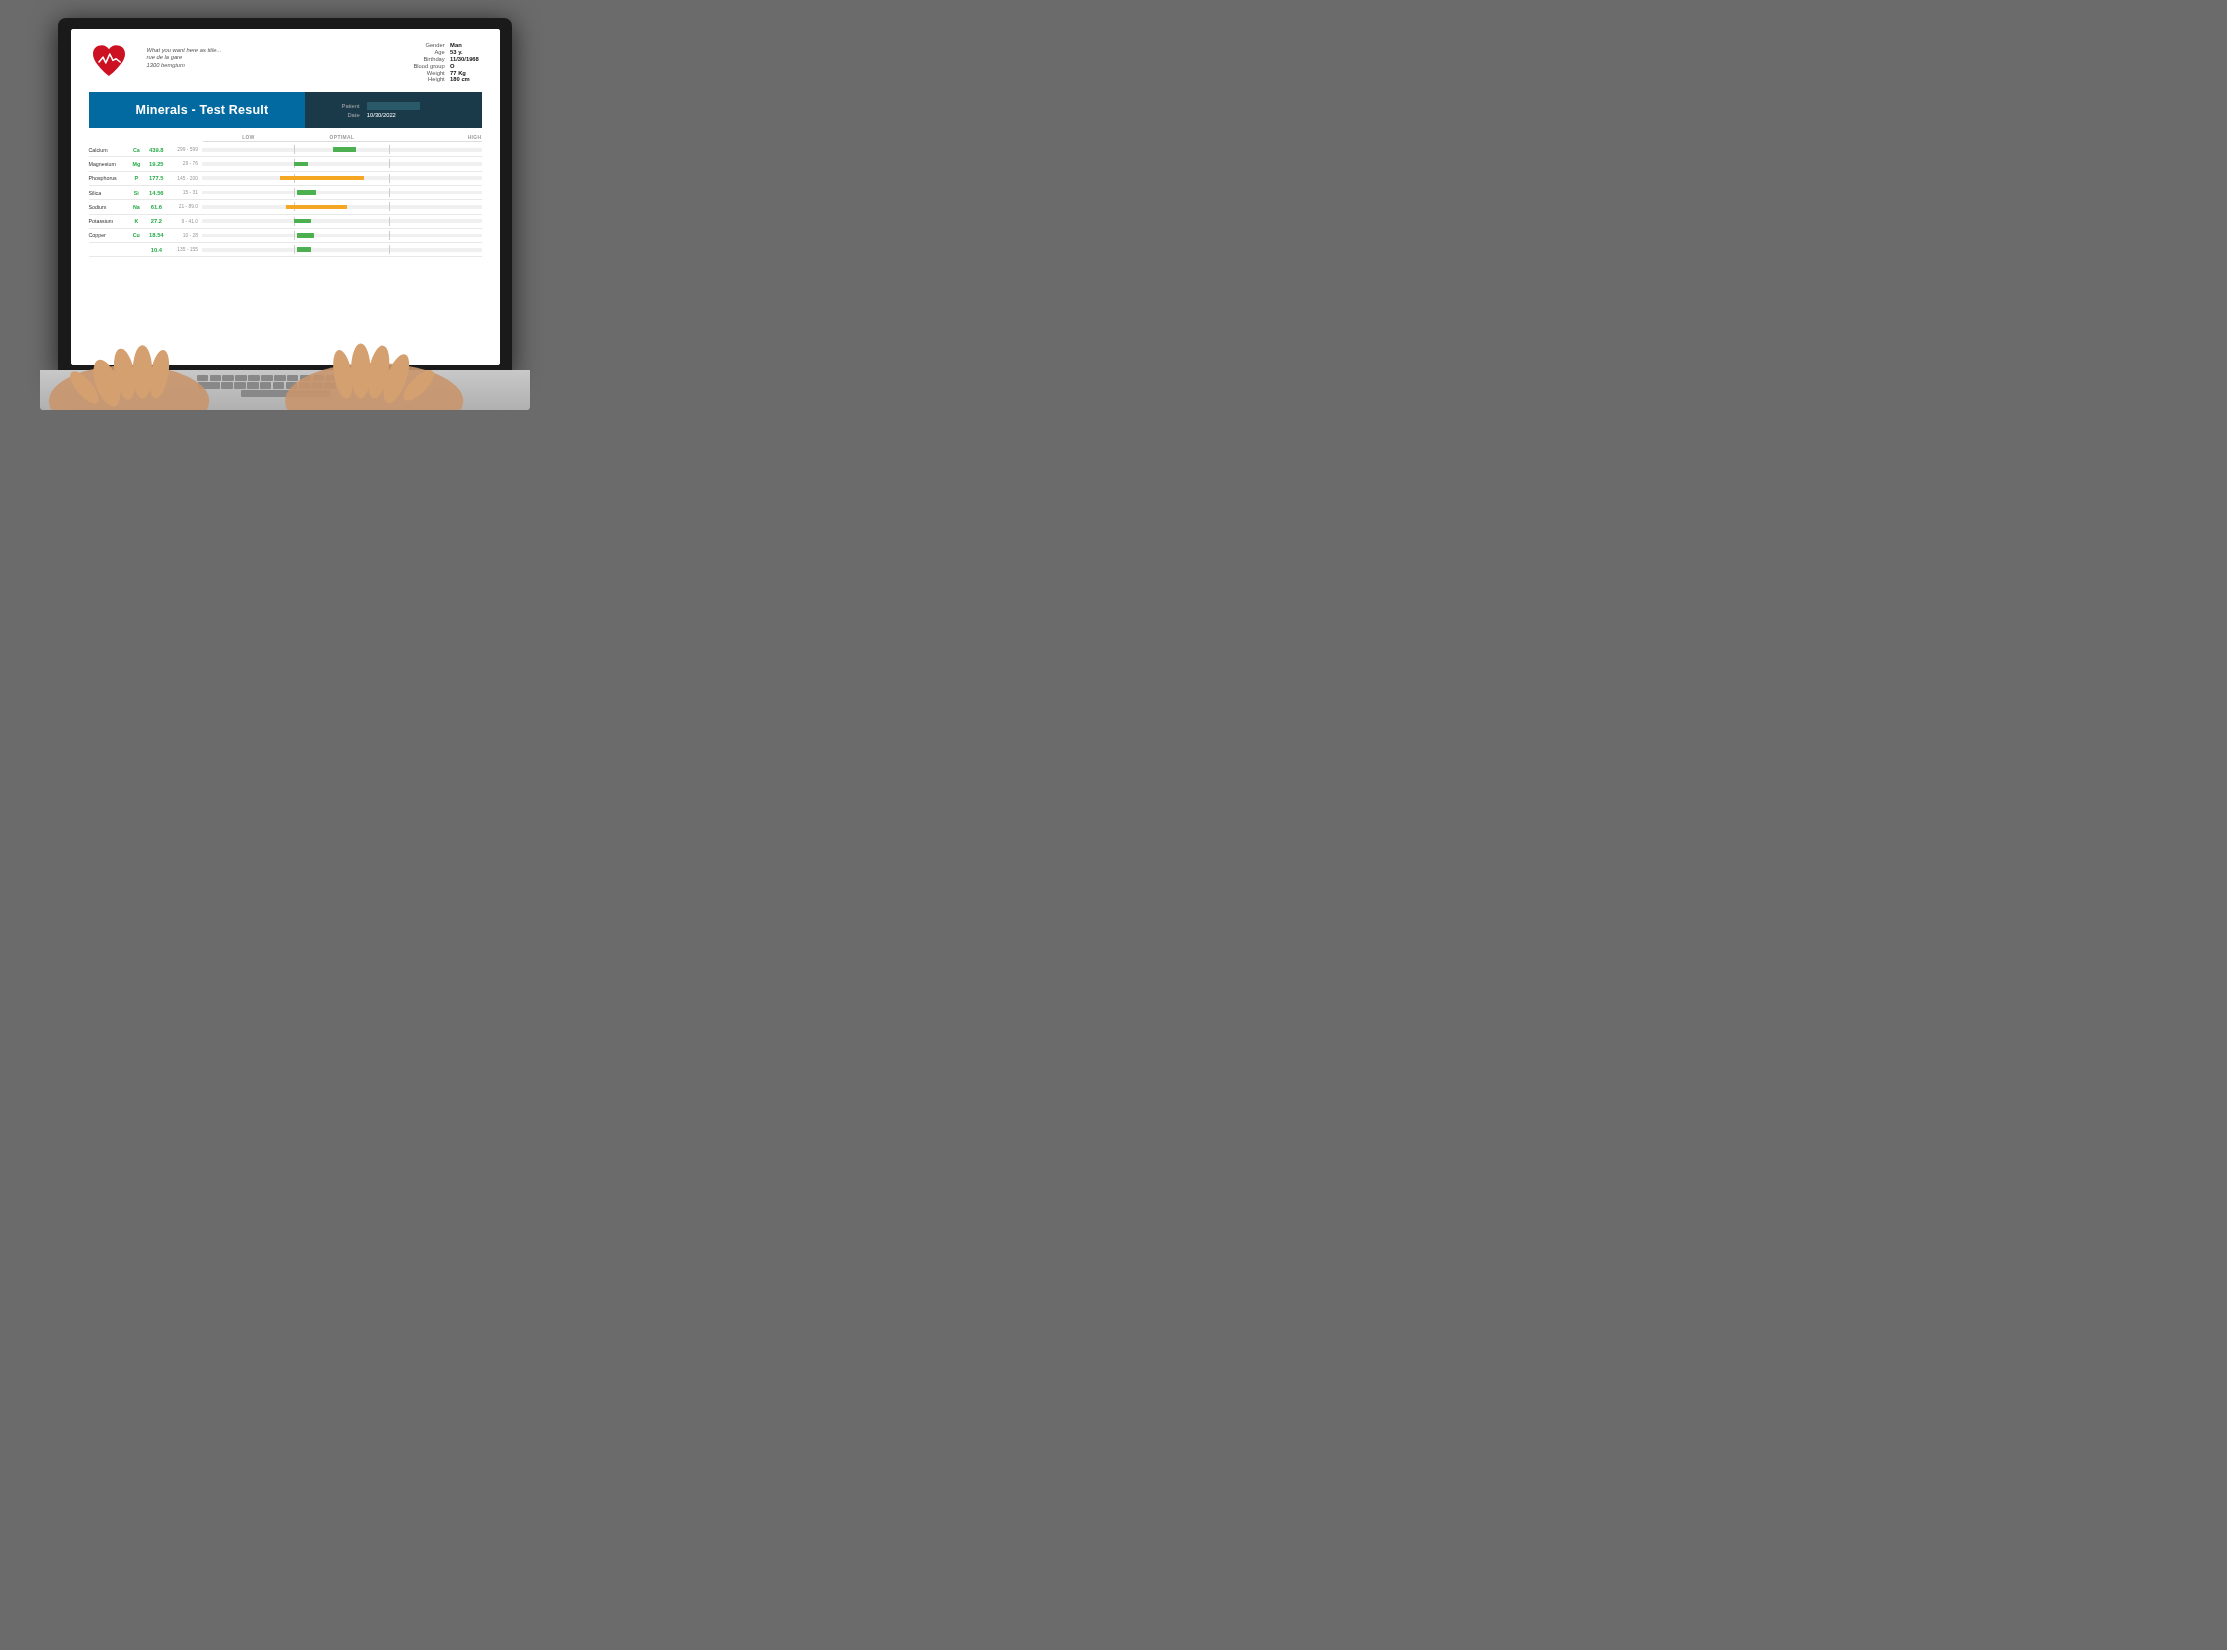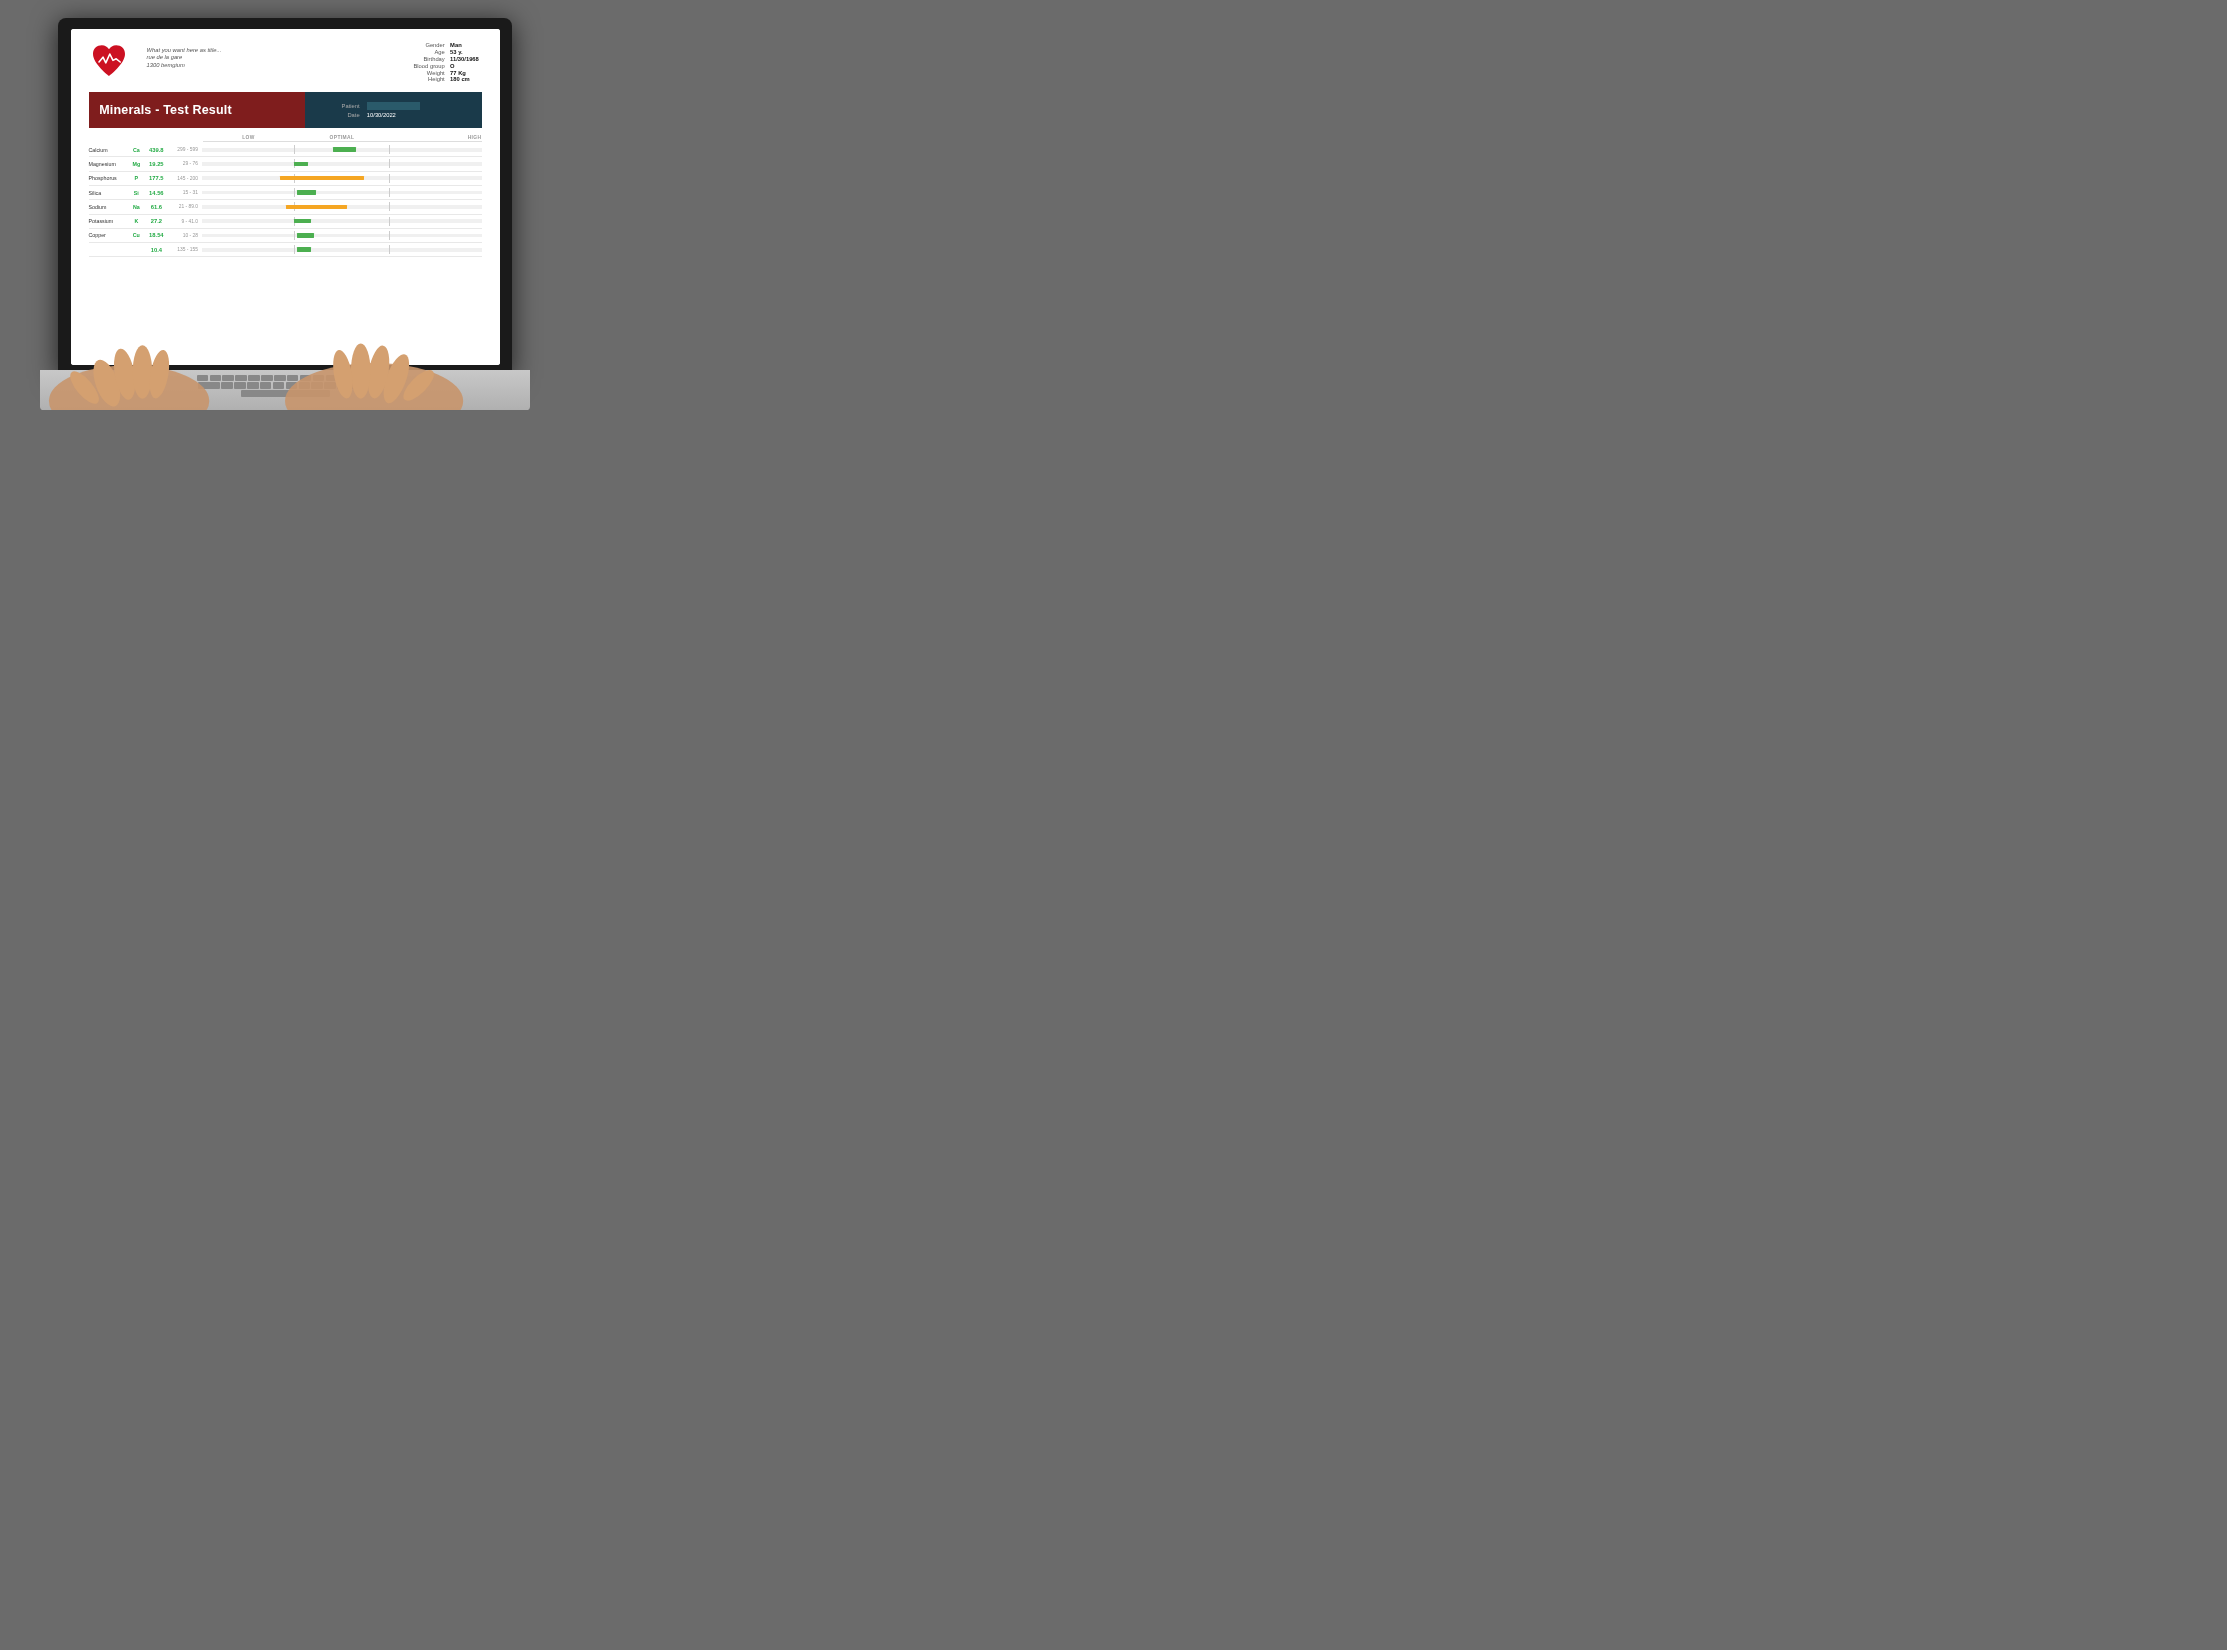--- a/index.html
+++ b/index.html
@@ -152,25 +152,26 @@
     }
 
     
     .title-banner {
       display: flex;
       margin-bottom: 7.1px;
       height: 36px;
     }
 
     .banner-teal {
-      background: #7f1d1d;
+      background: #0369a1;
       flex: 0 0 55%;
       display: flex;
       align-items: center;
       padding-left: 10.7px;
+      justify-content: center;
     }
 
     .banner-teal h1 {
       color: white;
       font-size: 12.5px;
       font-weight: 700;
       letter-spacing: 0.2px;
     }
 
     .banner-dark {

